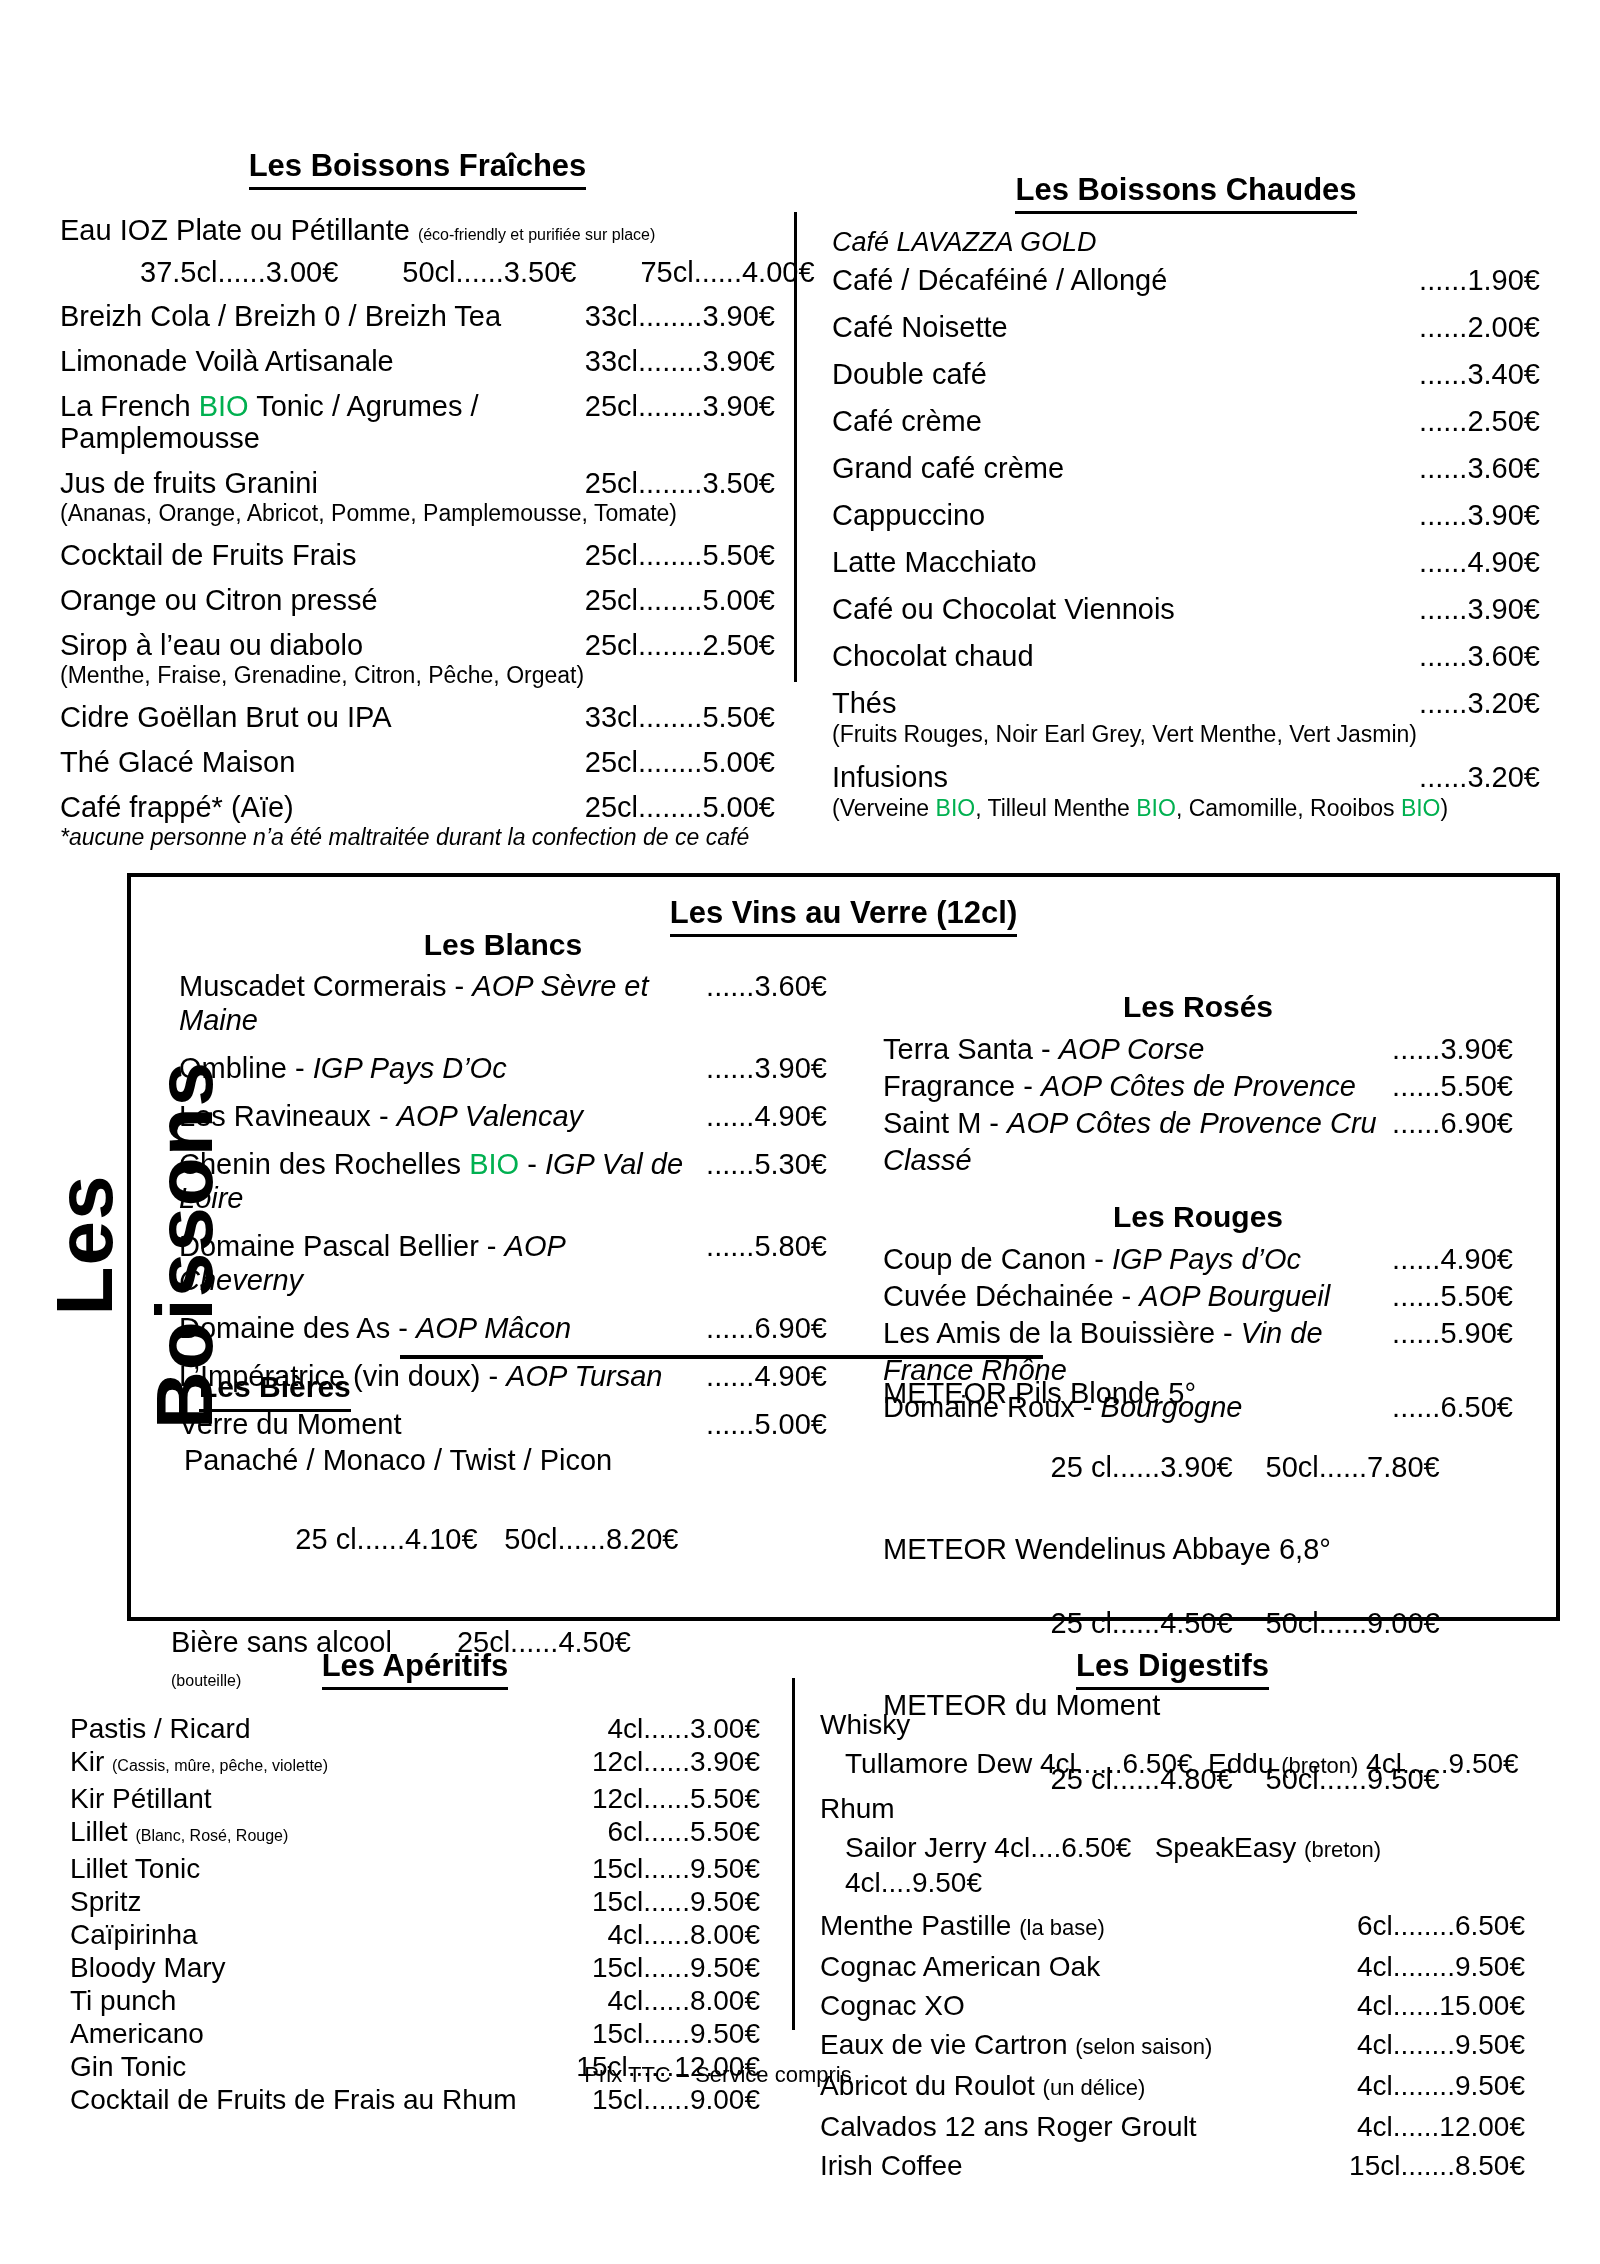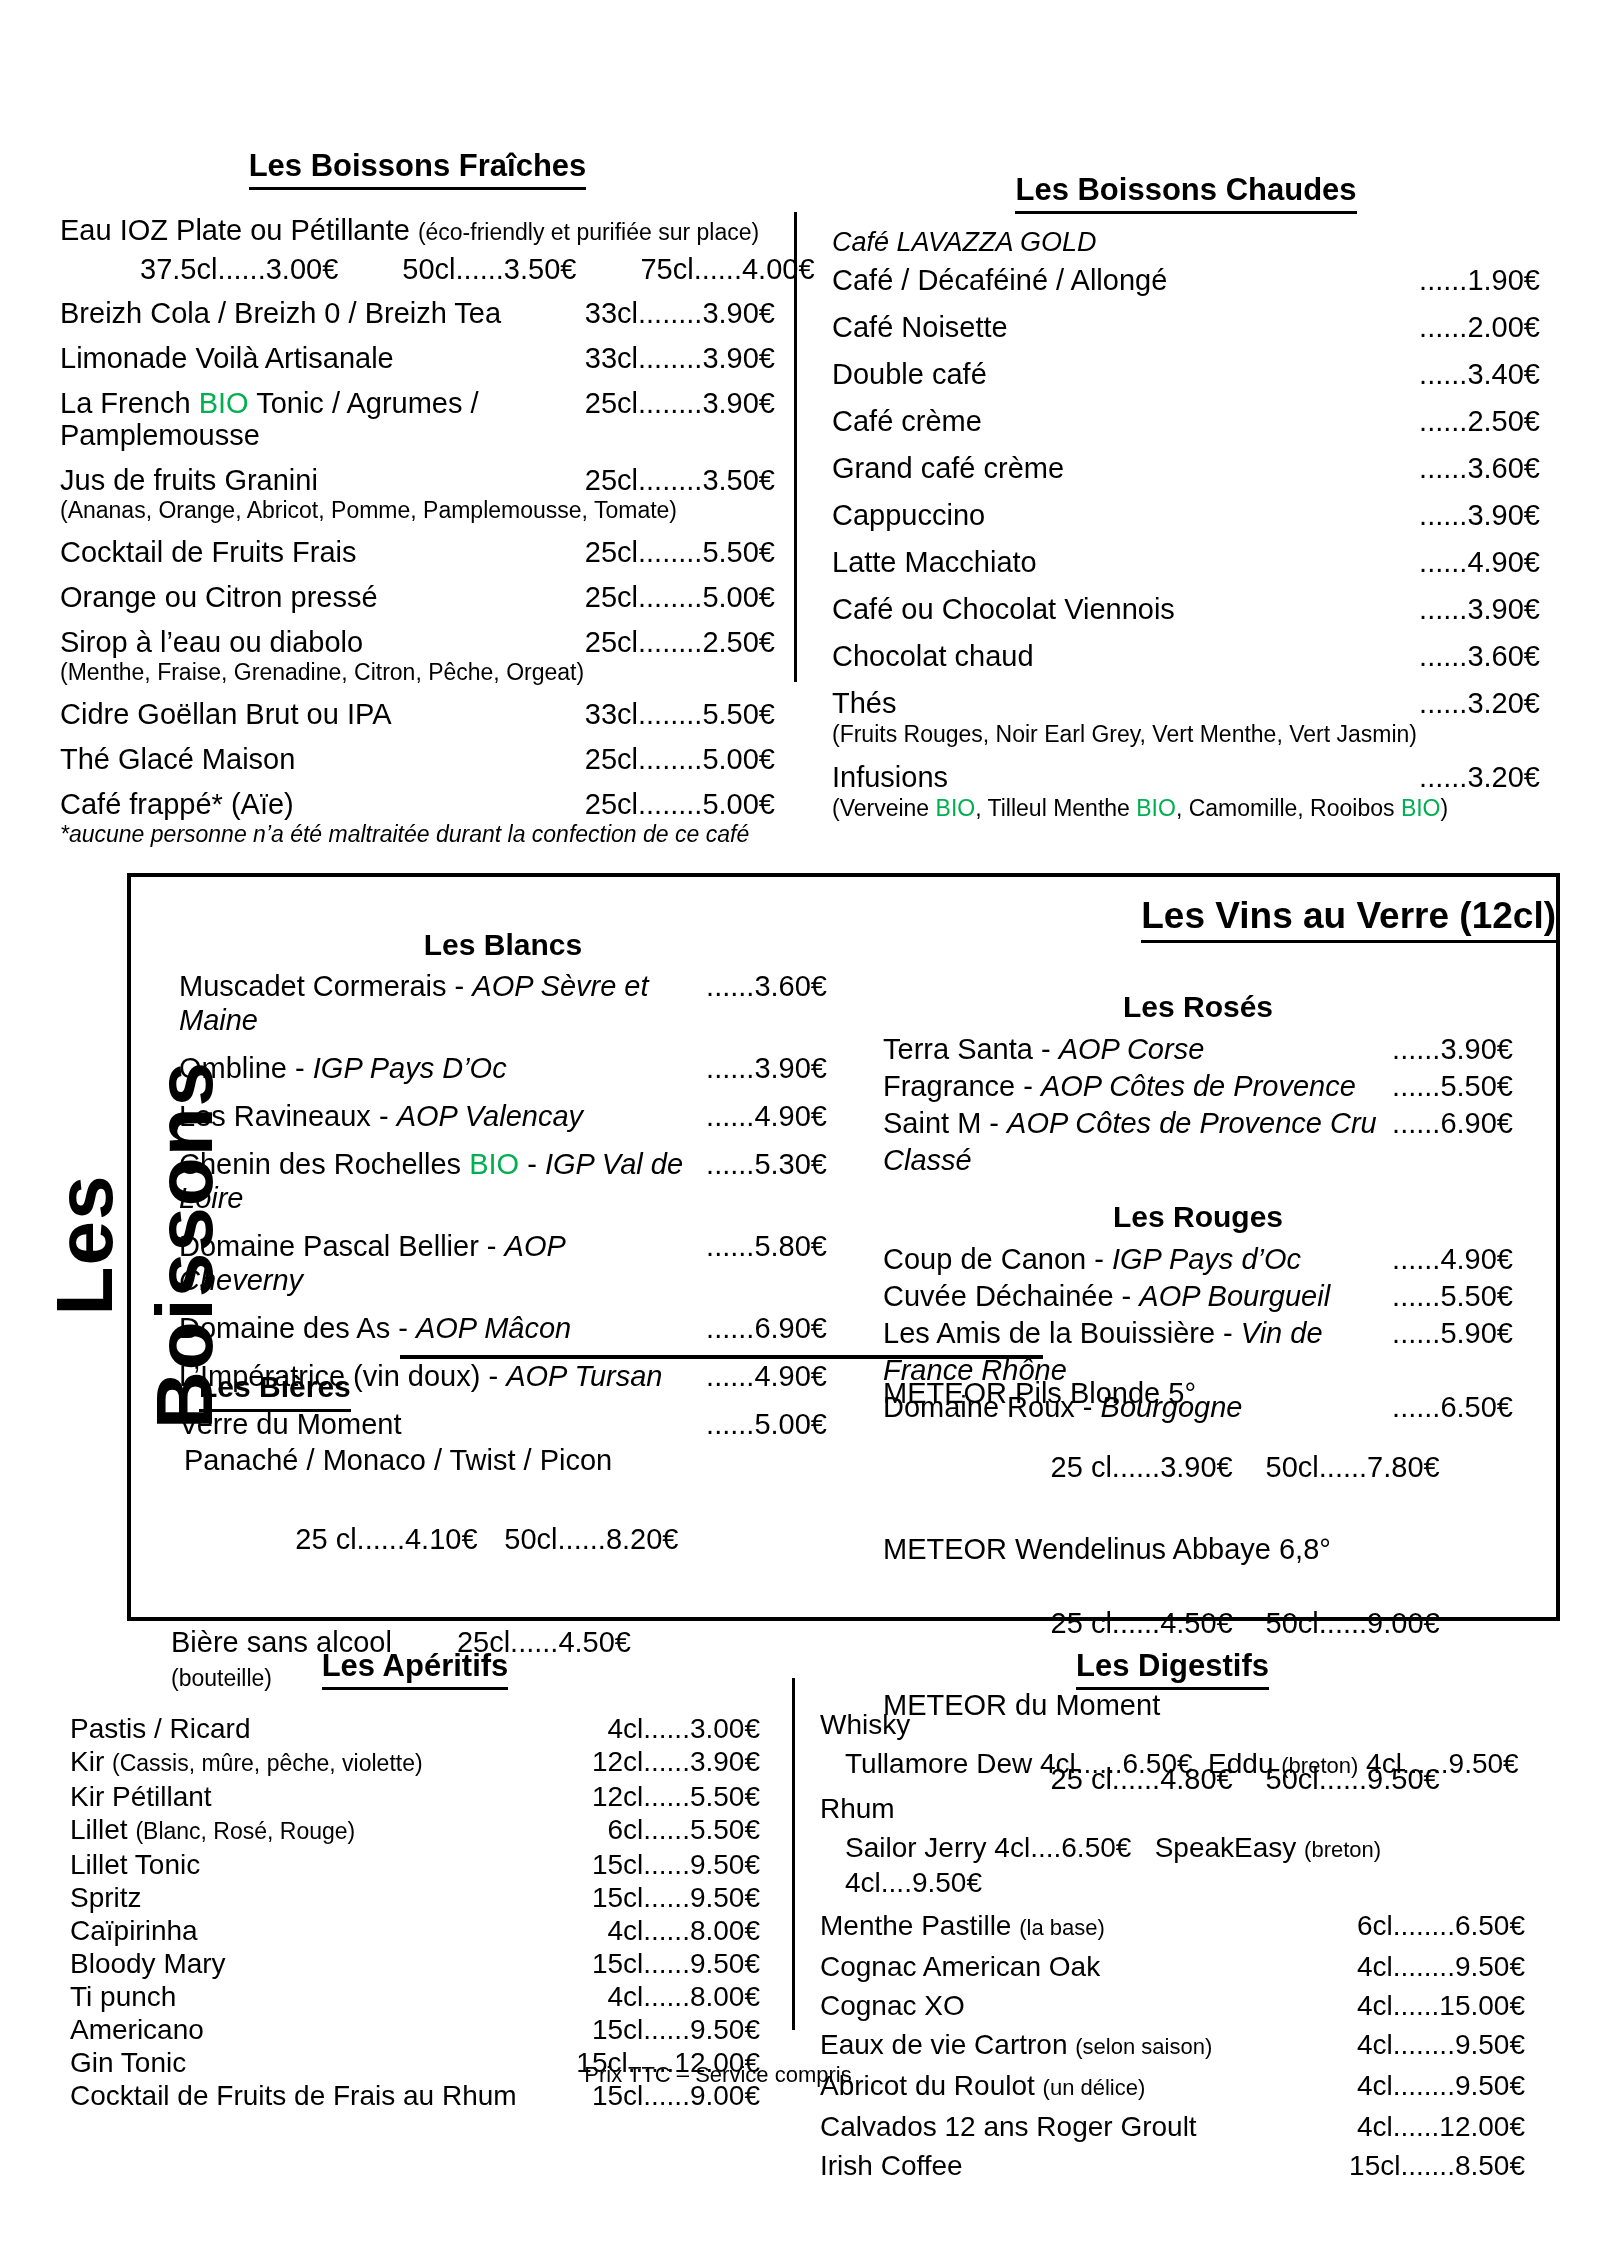--- a/index.html
+++ b/index.html
@@ -7,21 +7,21 @@
     width:1600px;height:2264px;position:relative;background:#fff;color:#000;
     font-family:"Liberation Sans", sans-serif;overflow:hidden;
     --bio:#00b050;
   }
   .abs{position:absolute}
   section{position:absolute}
 
   
   .bio{color:var(--bio)}
   .it{font-style:italic}
-  .small{font-size:23px}
+  .small{font-size:16px}
   .sec-title{font-size:31px;font-weight:bold;text-align:center;margin-bottom:22px}
   .sec-title span{display:inline-block;border-bottom:3px solid #000;padding-bottom:3px}
   .line{display:flex;justify-content:space-between;align-items:baseline}
   .name{white-space:pre-wrap}
   .price{white-space:pre;text-align:right;padding-left:10px}
   .note{font-size:23px;line-height:26px;margin-top:1px;white-space:pre-wrap}
   .note .it{}
 
   
   .fresh{left:60px;top:148px;width:715px;font-size:29px}
@@ -38,21 +38,21 @@
 
   
   .hot{left:832px;top:172px;width:708px;font-size:29px}
   .hot .sec-title{margin-bottom:14px}
   .hot .subtitle{font-style:italic;font-size:27px;line-height:28px;margin-bottom:8px}
   .hot .item{margin-bottom:14px}
   .hot .line{line-height:33px}
 
   
   .winebox{left:127px;top:873px;width:1433px;height:748px;border:4px solid #000;box-sizing:border-box;font-size:29px}
-  .wb-title{position:absolute;left:0;top:18px;width:100%;text-align:right;font-size:37px;font-weight:bold}
+  .wb-title{position:absolute;left:0;top:18px;width:100%;text-align:center;font-size:31px;font-weight:bold}
   .wb-title span{display:inline-block;border-bottom:3px solid #000;padding-bottom:3px}
   .wcol-hdr{font-weight:bold;text-align:center;font-size:30px;line-height:36px;margin-bottom:6px}
   .blancs{position:absolute;left:48px;top:50px;width:648px}
   .blancs .item{margin-bottom:14px}
   .blancs .line{line-height:34px}
   .reds{position:absolute;left:752px;top:112px;width:630px}
   .reds .line{line-height:37px}
   .rouges-hdr{margin-top:20px}
   .wb-div{position:absolute;left:269px;top:478px;width:643px;height:4px;background:#000}
 

